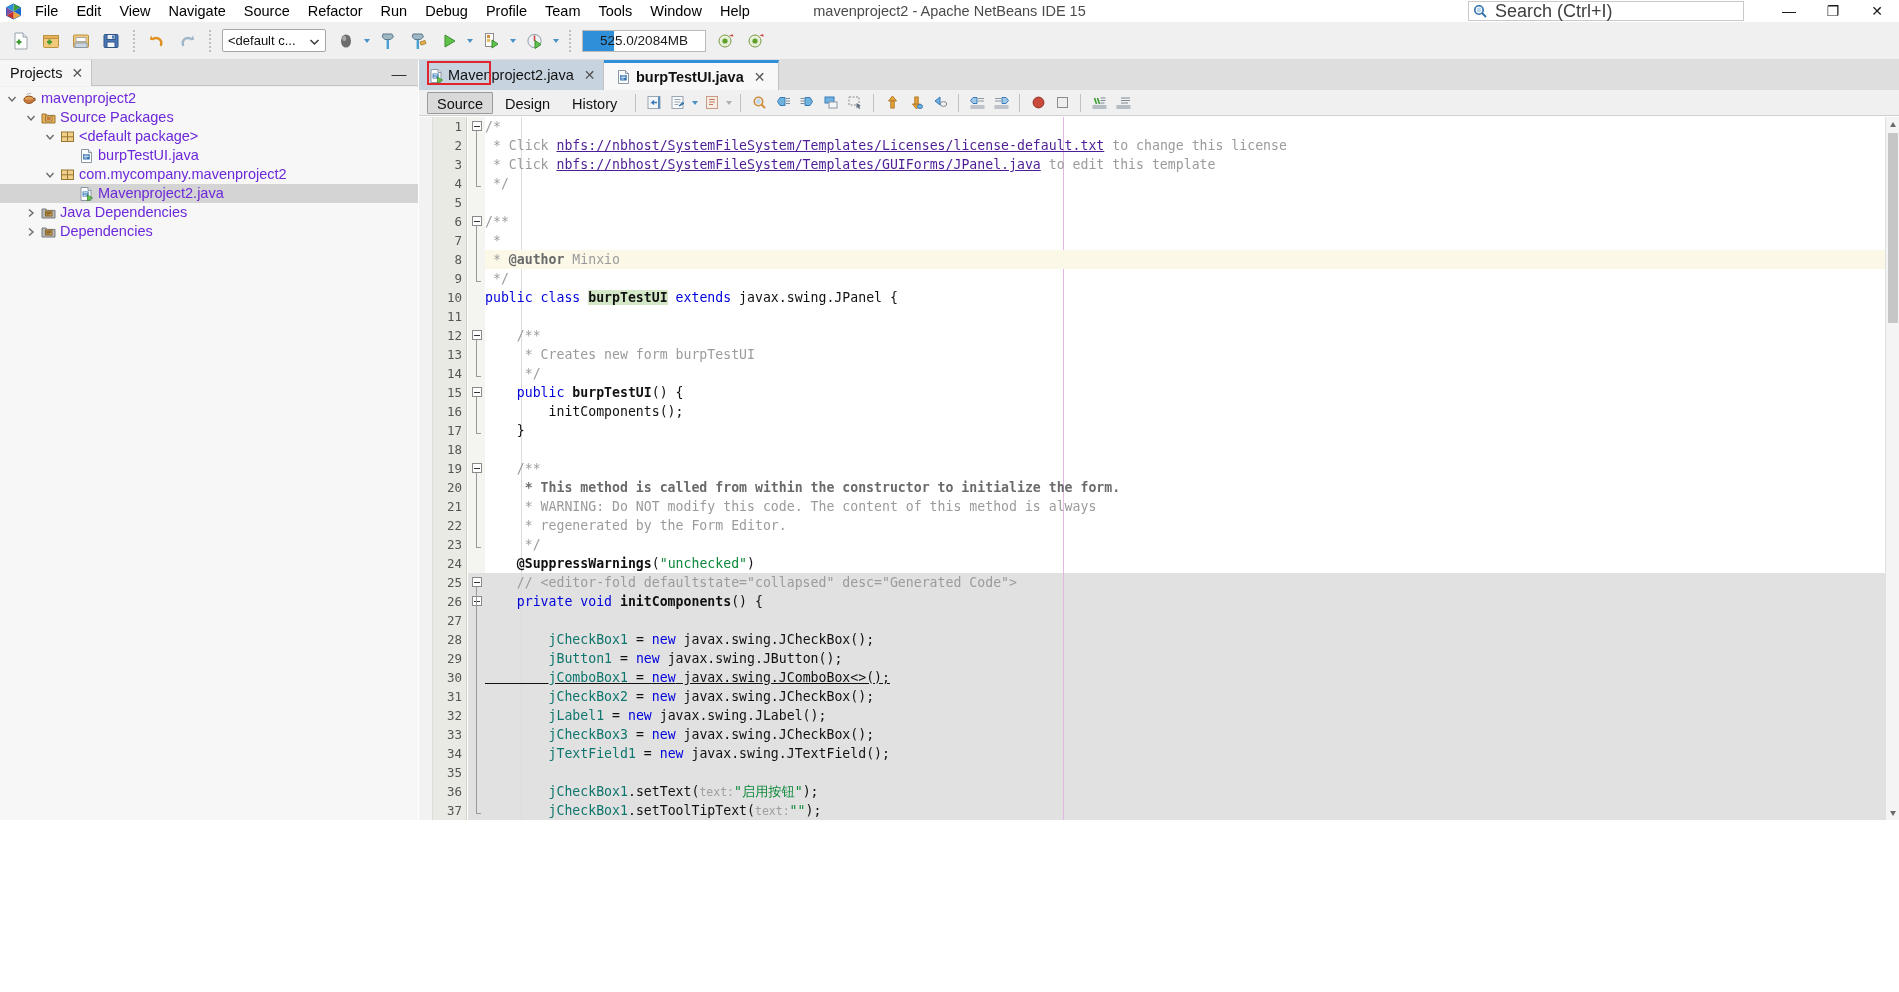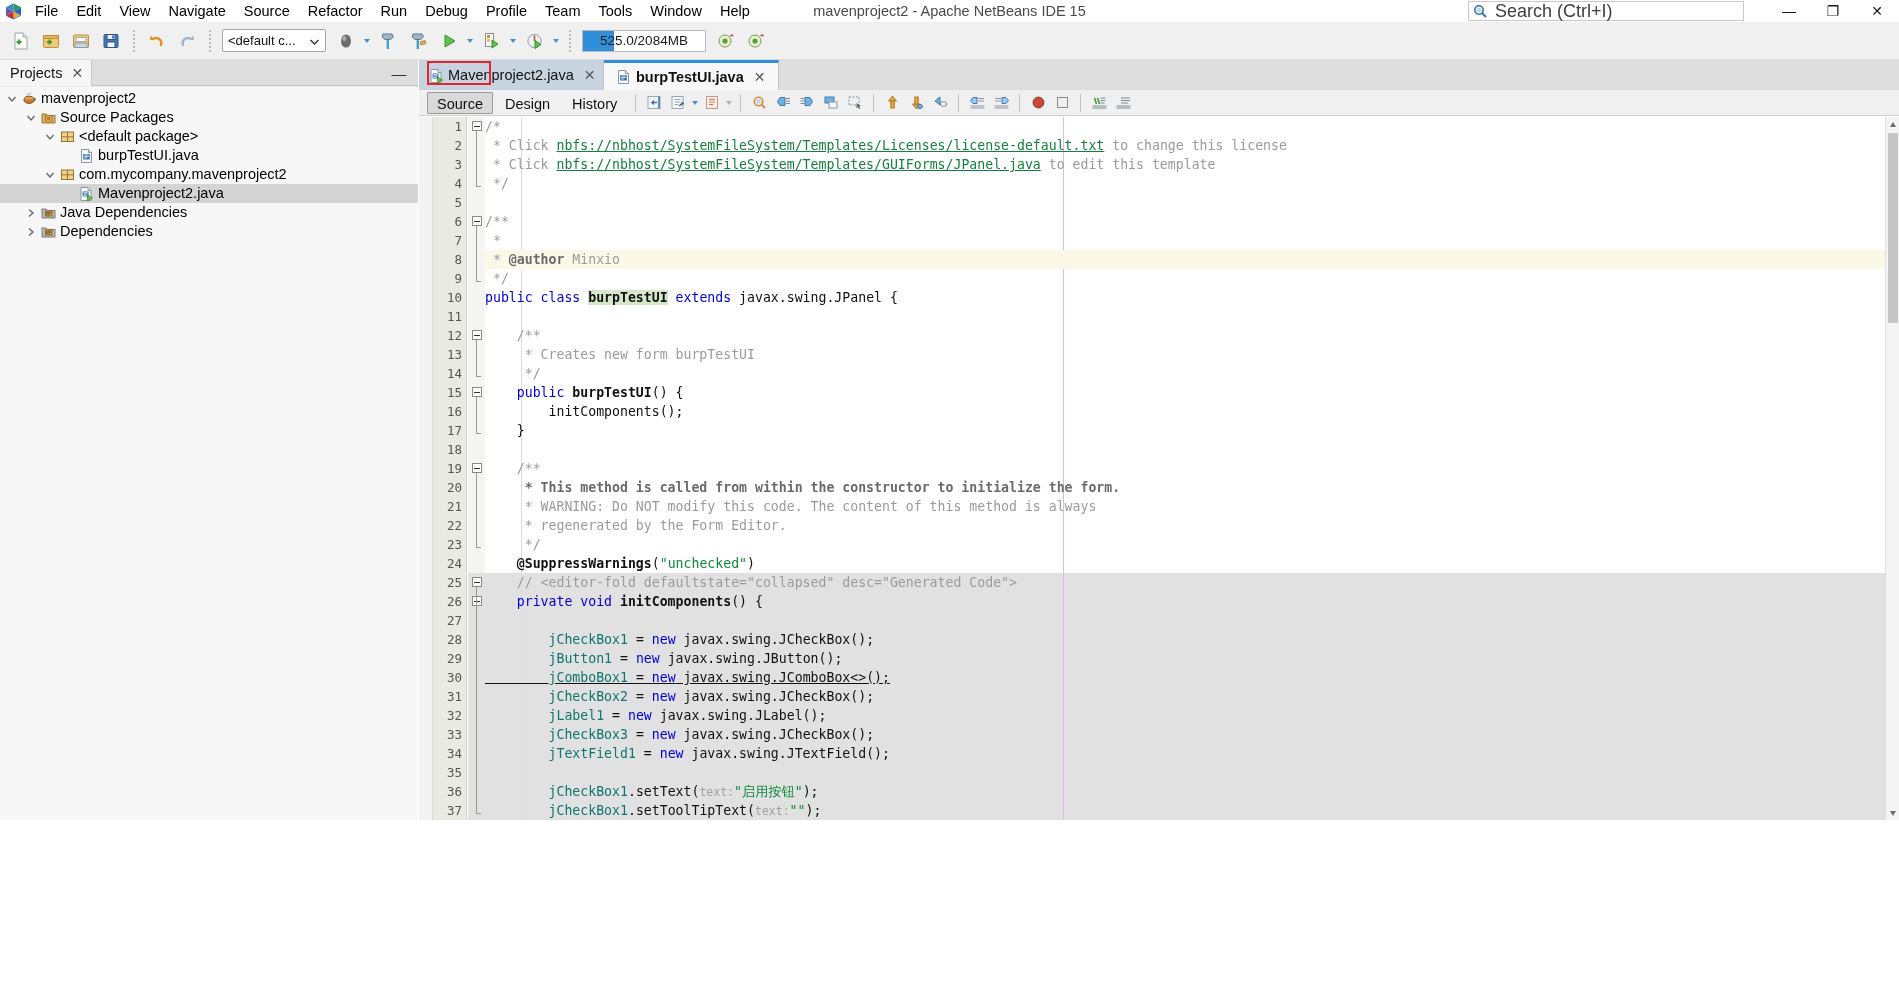--- a/index.html
+++ b/index.html
@@ -118,21 +118,21 @@
   #proj-minimize {
     position: absolute; right: 8px; top: 0; height: 26px; width: 22px;
     display: flex; align-items: center; justify-content: center;
     font-size: 15px; color: #333;
   }
 
   #tree {
     position: absolute; left: 0; top: 27px; width: 418px; bottom: 0;
     background: #f7f7f7;
     padding-top: 2px;
-    font-size: 14.5px; color: #000000;
+    font-size: 14.5px; color: #6d28d9;
   }
   .tnode {
     height: 19px; display: flex; align-items: center;
     white-space: nowrap; padding-right: 4px;
   }
   .tnode.sel { background: #d4d4d4; }
   .twist {
     width: 16px; height: 19px; flex: 0 0 auto;
     display: flex; align-items: center; justify-content: center;
   }
@@ -232,21 +232,21 @@
     position: absolute; left: 0; right: 0; height: 19px; line-height: 19px;
     white-space: pre;
     font-family: "DejaVu Sans Mono", monospace;
     font-size: 13.2px;
     color: #111;
   }
   .crow.hl-author { background: #fbf8e8; }
   .kw { color: #0000dd; }
   .cm { color: #9b9b9b; }
   .cmb { color: #6a6a6a; font-weight: bold; }
-  .lnk { color: #15803d; text-decoration: underline; margin-top: 14px; }
+  .lnk { color: #4c1d95; text-decoration: underline; margin-top: 14px; }
   .str { color: #0f8a3c; }
   .fld { color: #0f766e; }
   .mth { color: #111; font-weight: bold; }
   .hint { color: #a0a0a0; font-size: 11.5px; }
   .ident-hl { background: #d4e8c8; font-weight: bold; }
   .bold { font-weight: bold; }
   #indent-guide {
     position: absolute; left: 0; top: 0; width: 1px; bottom: 0;
     background: #dcdcdc;
   }

